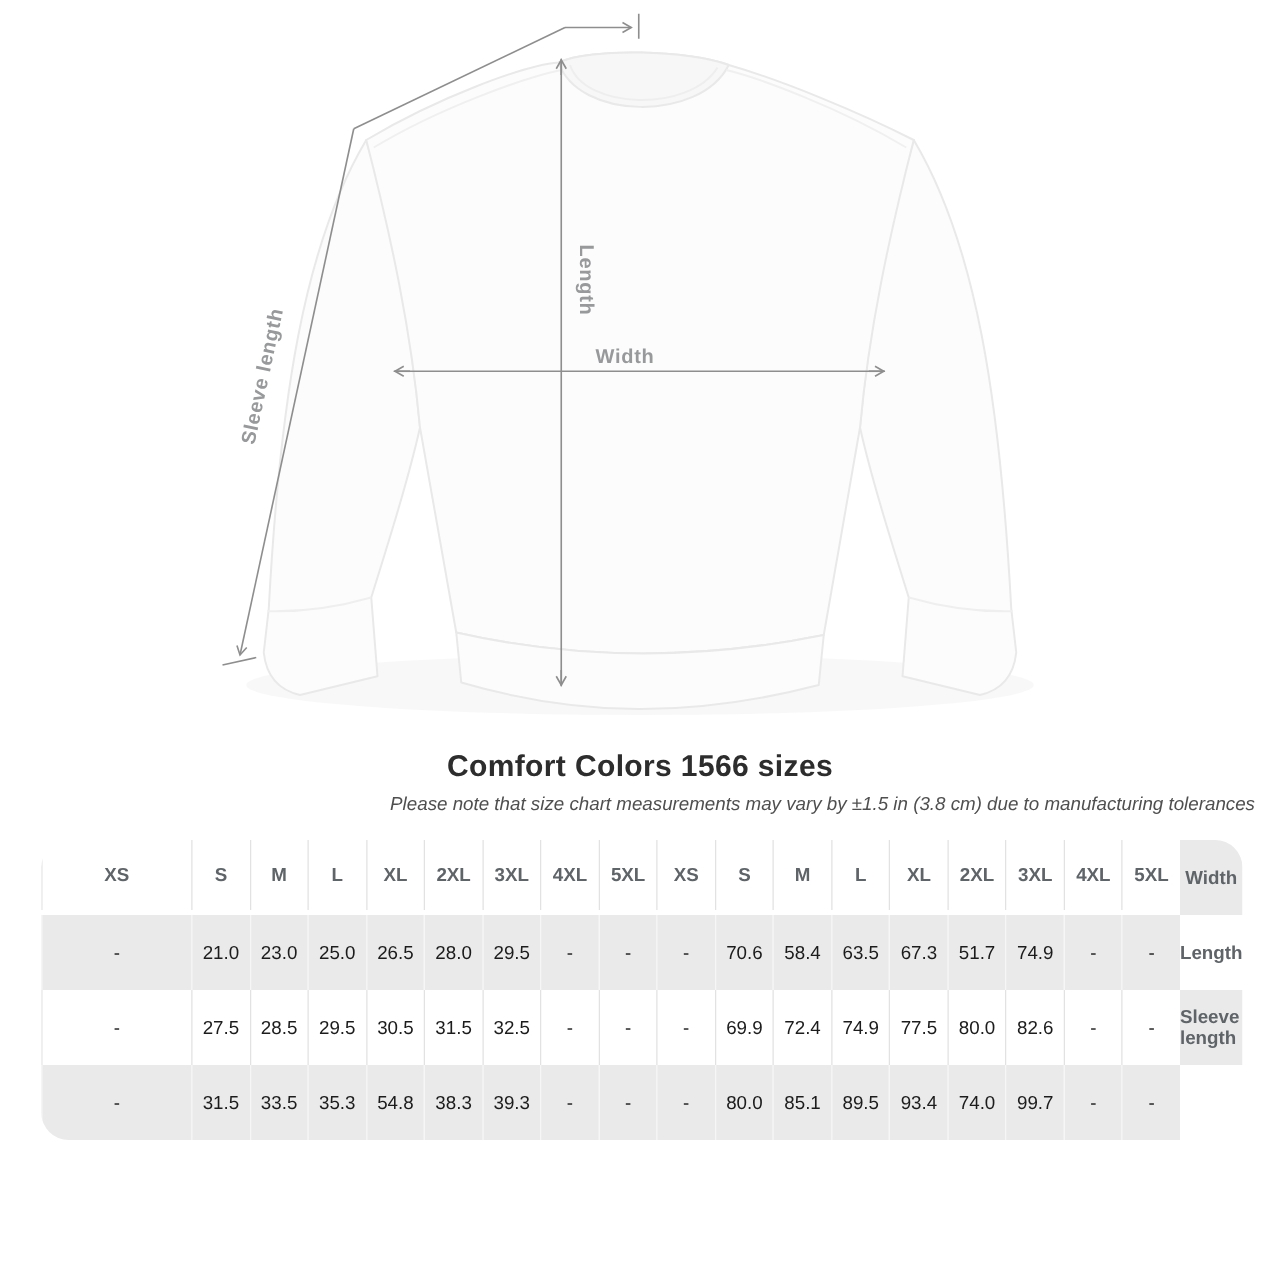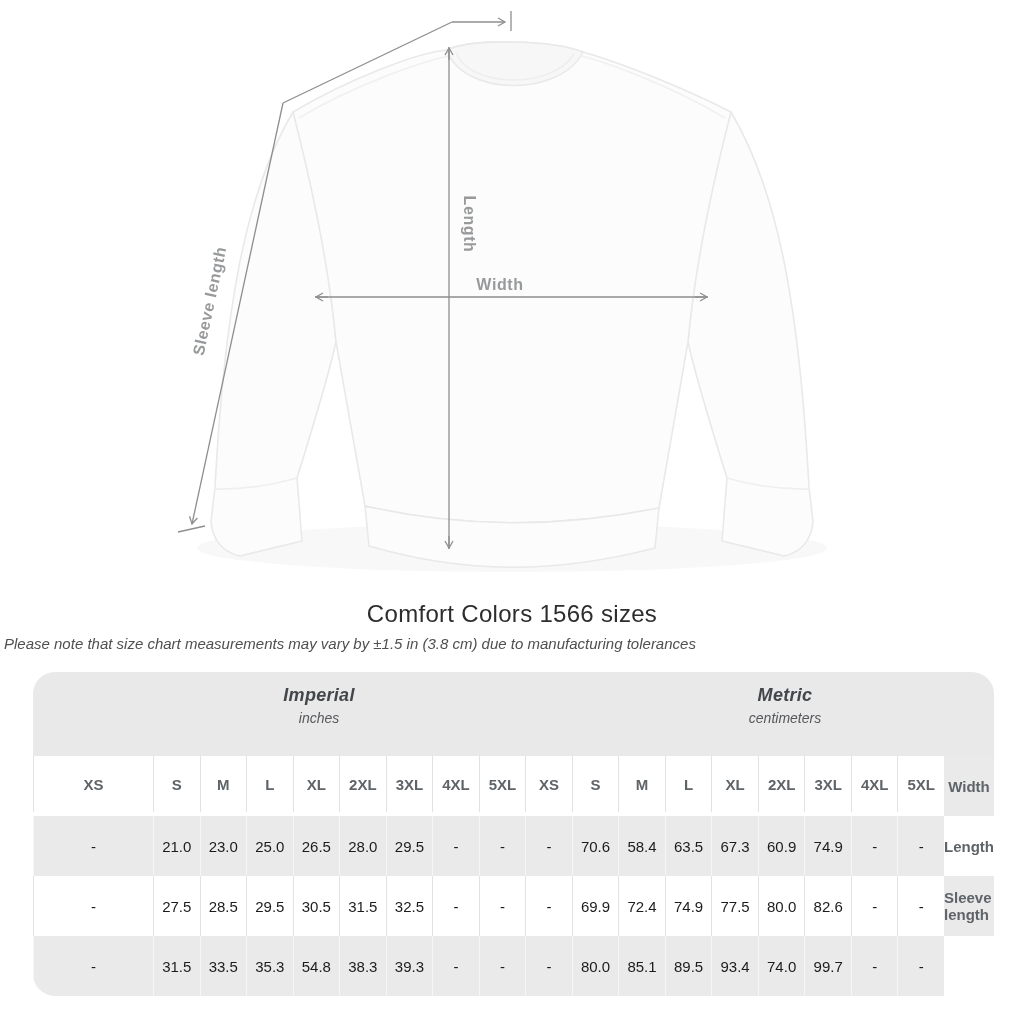--- a/index.html
+++ b/index.html
@@ -7,24 +7,24 @@
     width:1024px;height:1024px;background:#ffffff;position:relative;overflow:hidden;
     font-family:"Liberation Sans", sans-serif;
   }
   .diagram{position:absolute;top:0;left:0;}
   .dim-label{
     font-family:"Liberation Sans", sans-serif;
     font-size:16px;font-weight:bold;letter-spacing:0.6px;fill:#97999b;
   }
   .page-title{
     position:absolute;top:600px;left:0;width:1024px;margin:0;text-align:center;
-    font-size:24px;font-weight:normal;color:#2d2d2d;letter-spacing:0.3px;
+    font-size:24px;font-weight:bold;color:#2d2d2d;letter-spacing:0.3px;
   }
   .subtitle{
-    position:absolute;top:635px;left:4px;width:988px;margin:0;text-align:left;
+    position:absolute;top:635px;left:16px;width:988px;margin:0;text-align:right;
     font-style:italic;font-size:15px;color:#4f4f4f;
   }
   .size-table{
     position:absolute;left:33px;top:672px;width:961px;border-radius:22px;overflow:hidden;
     background:#ffffff;
   }
   .unit-band{height:84px;background:#e9e9e9;position:relative;}
   .unit-group{position:absolute;top:13px;transform:translateX(-50%);text-align:center;}
   .ug-imperial{left:286px;}
   .ug-metric{left:752px;}
@@ -105,30 +105,20 @@
 
     <text class="dim-label" x="215" y="302" text-anchor="middle" transform="rotate(-78 215 302)">Sleeve length</text>
     <text class="dim-label" x="464" y="224" text-anchor="middle" transform="rotate(90 464 224)">Length</text>
     <text class="dim-label" x="500" y="290" text-anchor="middle">Width</text>
   </svg>
 
   <h1 class="page-title">Comfort Colors 1566 sizes</h1>
   <p class="subtitle">Please note that size chart measurements may vary by ±1.5 in (3.8 cm) due to manufacturing tolerances</p>
 
   <div class="size-table">
-    <div class="unit-band">
-      <div class="unit-group ug-imperial">
-        <div class="unit-label">Imperial</div>
-        <div class="unit-sub">inches</div>
-      </div>
-      <div class="unit-group ug-metric">
-        <div class="unit-label">Metric</div>
-        <div class="unit-sub">centimeters</div>
-      </div>
-    </div>
     <div class="grid">
         <div class="cell head sep">XS</div>
         <div class="cell head sep">S</div>
         <div class="cell head sep">M</div>
         <div class="cell head sep">L</div>
         <div class="cell head sep">XL</div>
         <div class="cell head sep">2XL</div>
         <div class="cell head sep">3XL</div>
         <div class="cell head sep">4XL</div>
         <div class="cell head sep">5XL</div>
@@ -149,21 +139,21 @@
         <div class="cell val sep gray">26.5</div>
         <div class="cell val sep gray">28.0</div>
         <div class="cell val sep gray">29.5</div>
         <div class="cell val sep gray">-</div>
         <div class="cell val sep gray">-</div>
         <div class="cell val sep gray">-</div>
         <div class="cell val sep gray">70.6</div>
         <div class="cell val sep gray">58.4</div>
         <div class="cell val sep gray">63.5</div>
         <div class="cell val sep gray">67.3</div>
-        <div class="cell val sep gray">60.9</div>
+        <div class="cell val sep gray">51.7</div>
         <div class="cell val sep gray">74.9</div>
         <div class="cell val sep gray">-</div>
         <div class="cell val sep gray">-</div>
         <div class="cell lab">Length</div>
         <div class="cell val sep">-</div>
         <div class="cell val sep">27.5</div>
         <div class="cell val sep">28.5</div>
         <div class="cell val sep">29.5</div>
         <div class="cell val sep">30.5</div>
         <div class="cell val sep">31.5</div>

